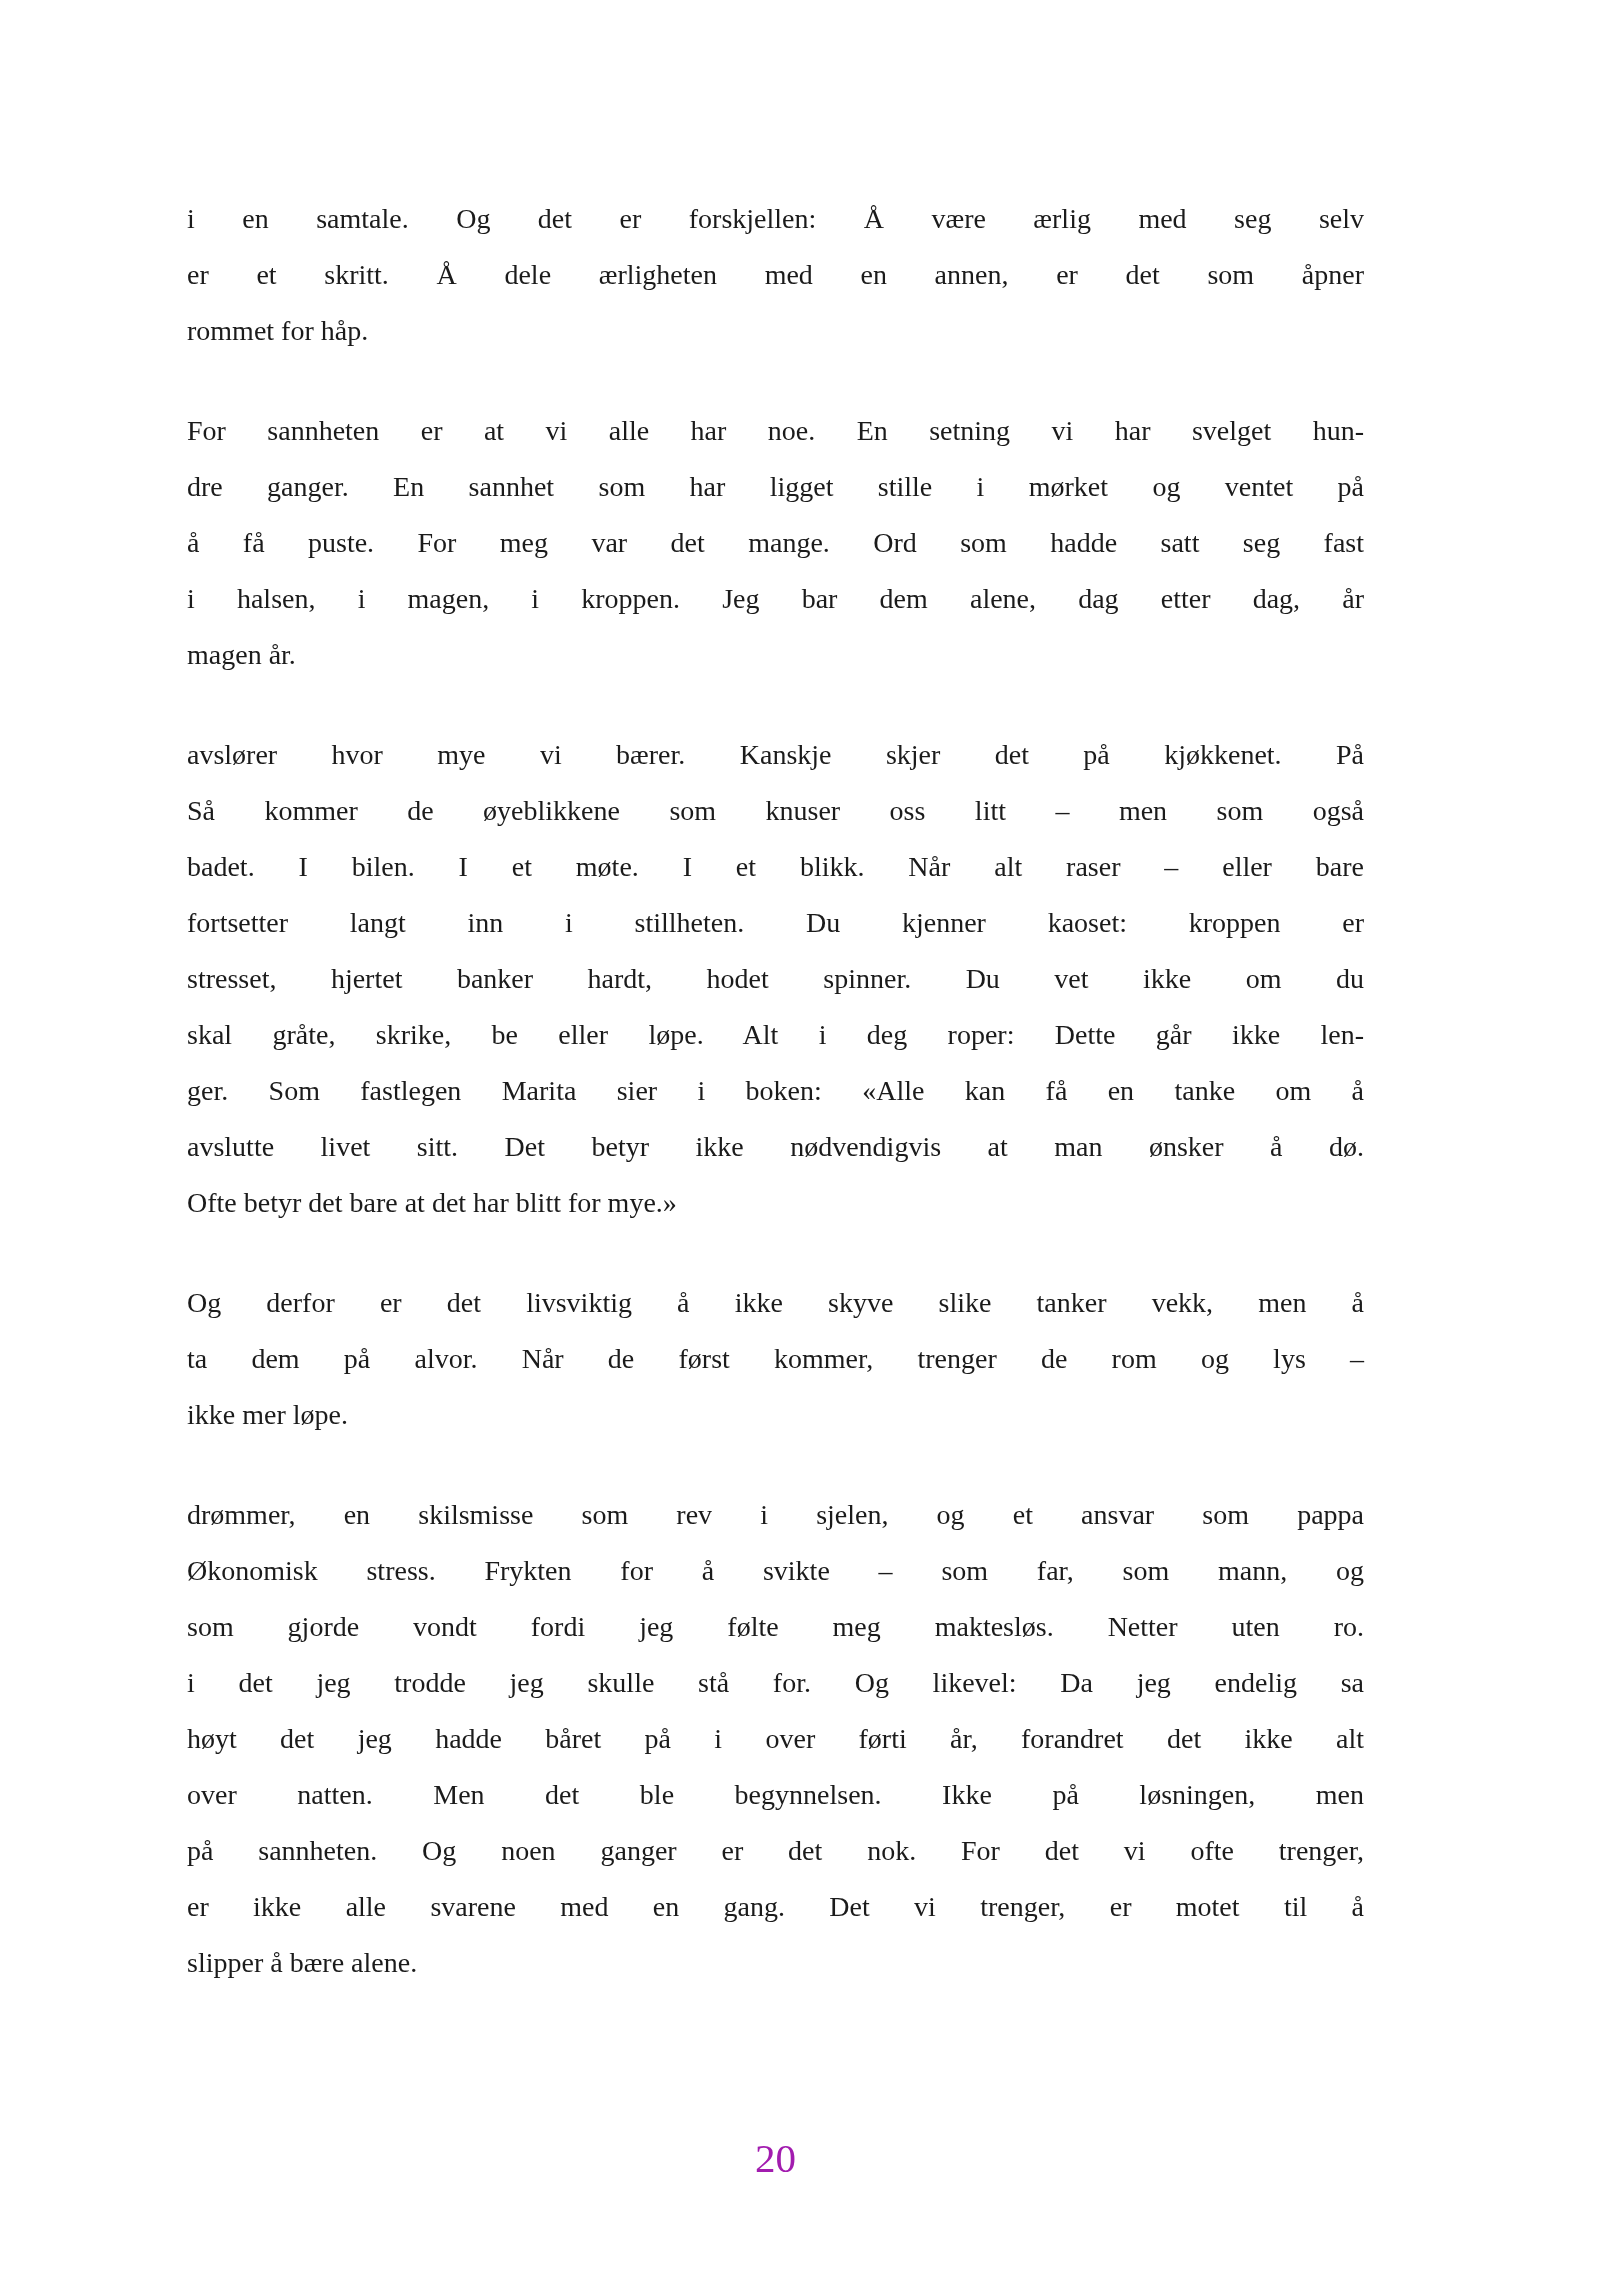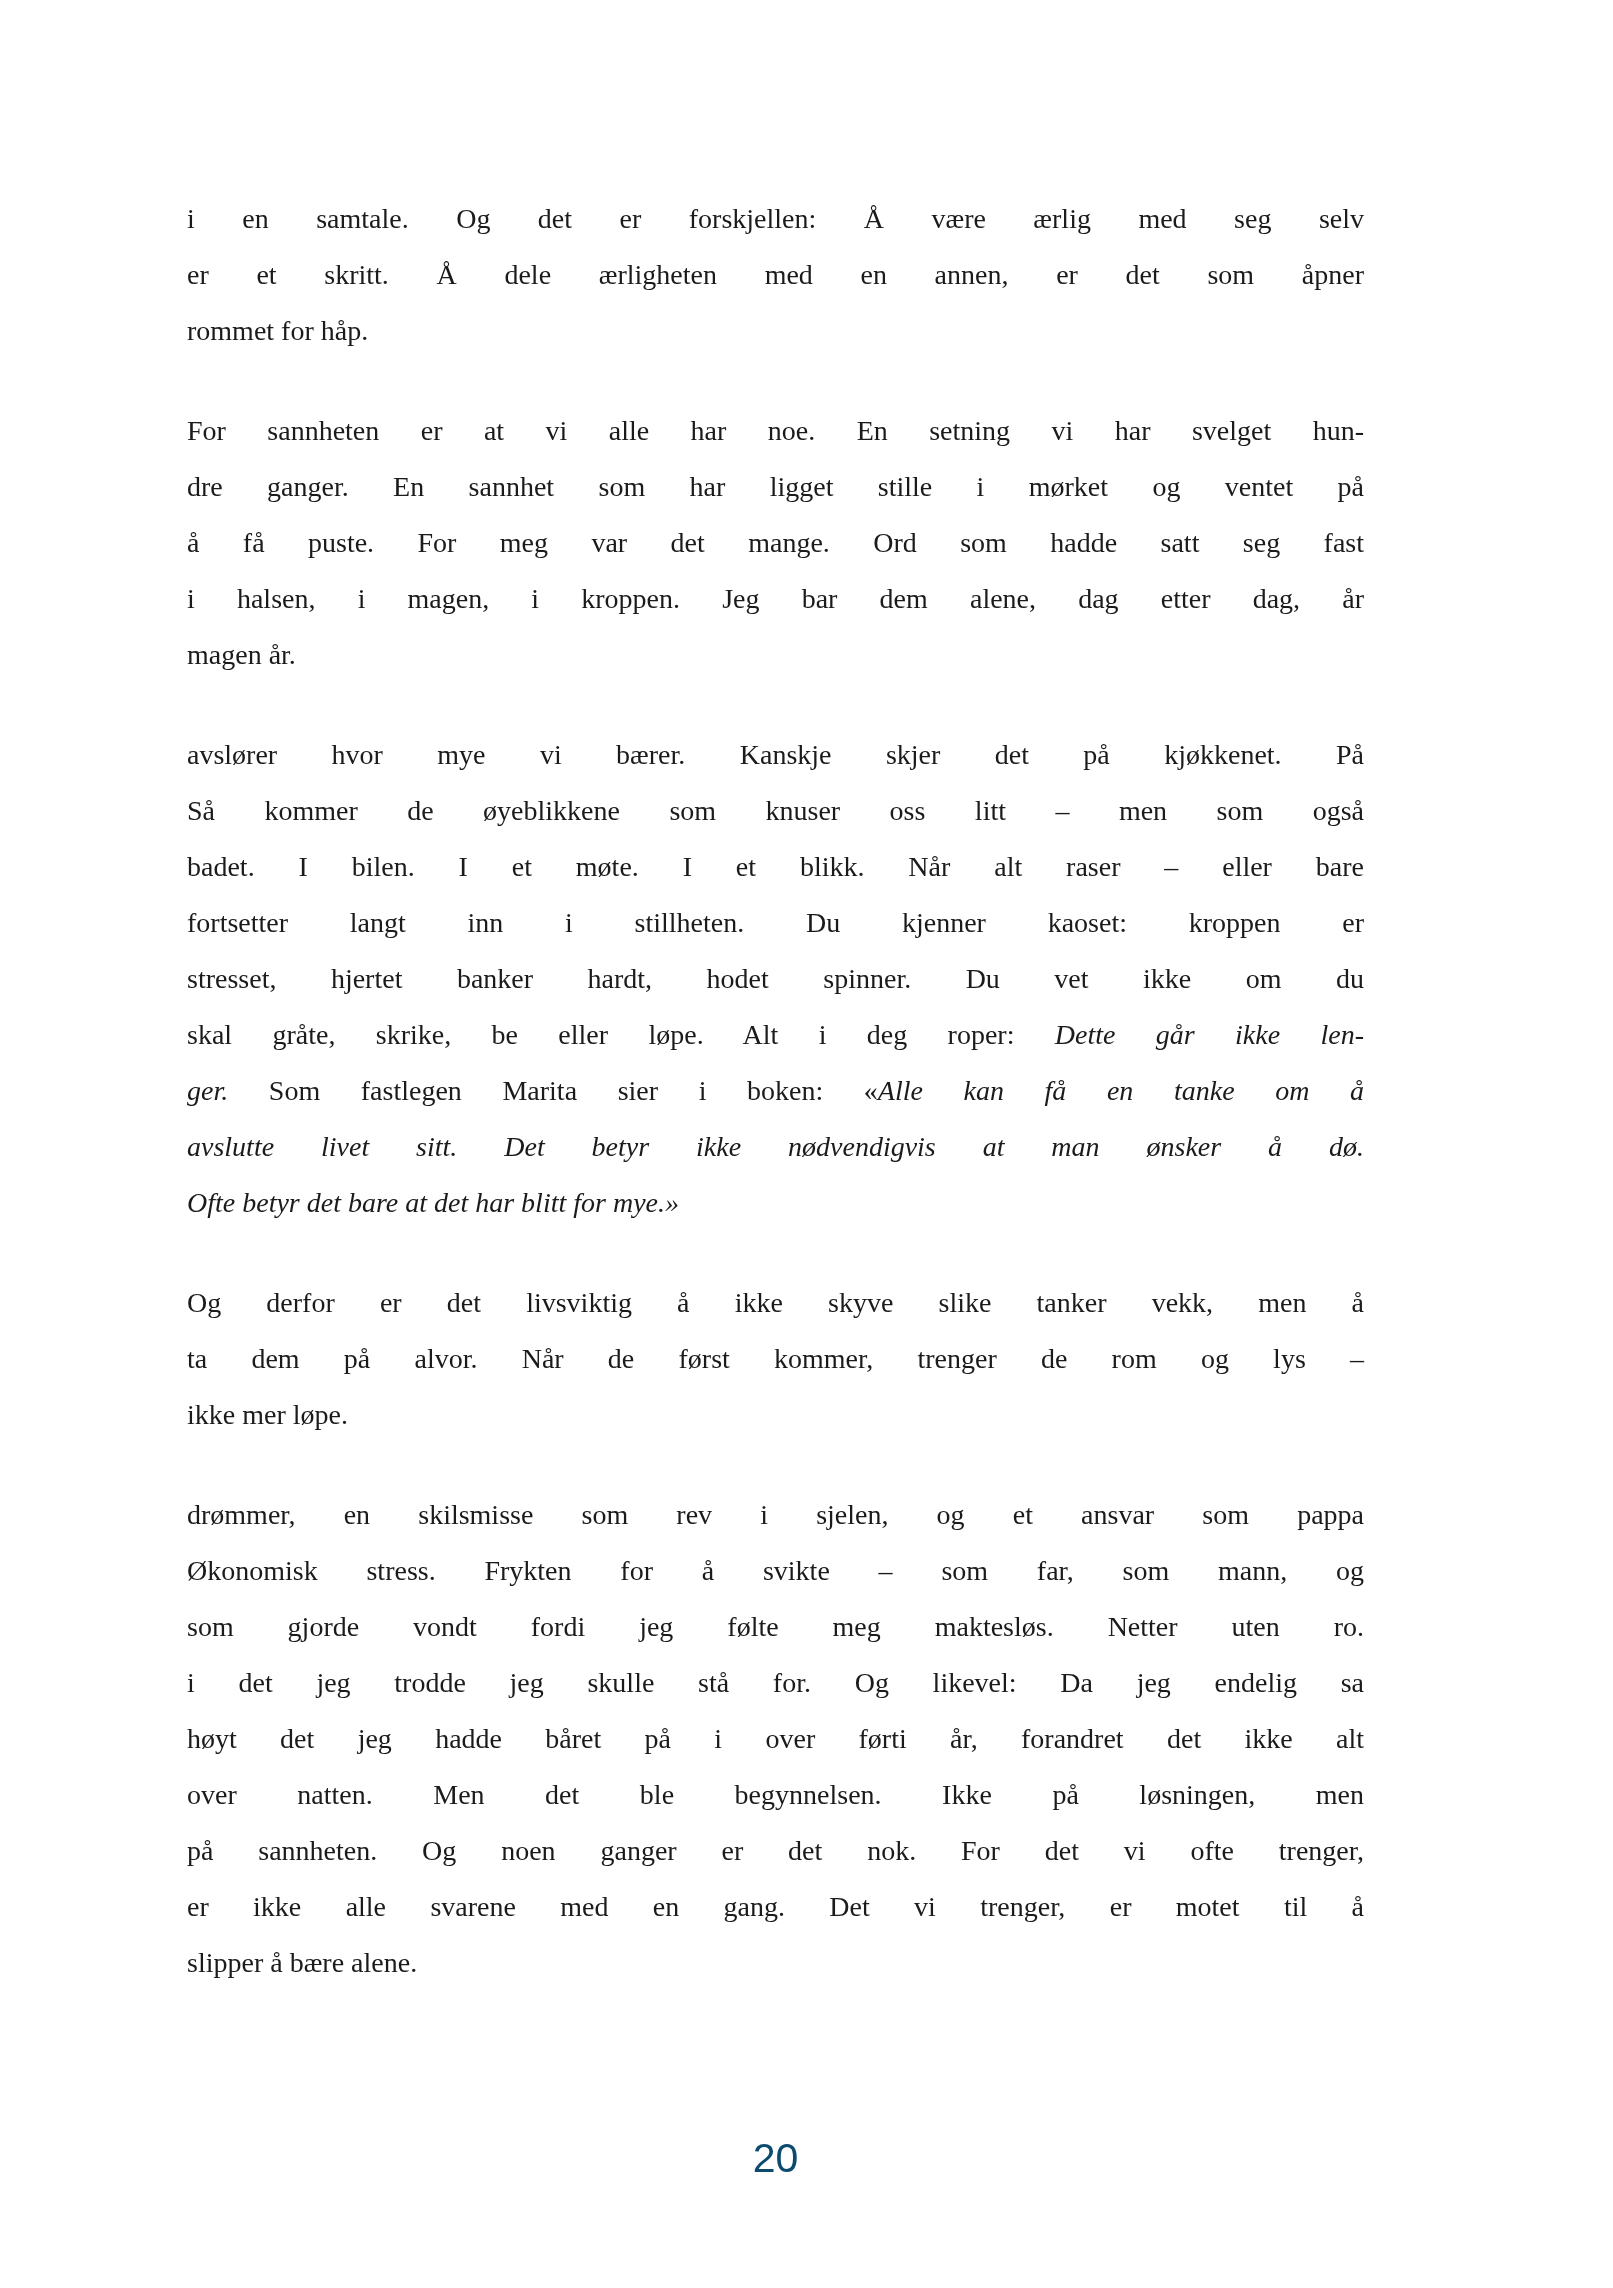--- a/index.html
+++ b/index.html
@@ -29,32 +29,31 @@
     font-size: 28px;
     line-height: 56px;
     text-align: justify;
     text-align-last: justify;
     white-space: normal;
   }
   .line--last {
     text-align-last: left;
   }
   .it {
-    font-style: italic;
   }
   .page-number {
     position: absolute;
     left: 187px;
     width: 1177px;
     top: 2138px;
     text-align: center;
-    font-family: Liberation Sans, sans-serif;
+    font-family: Liberation Serif, serif;
     font-size: 41px;
     line-height: 41px;
-    color: #0c4a6e;
+    color: #a21caf;
   }
 </style>
 </head>
 <body>
 
 <div class="page">
   <div class="text-block">
       <div class="paragraph">
         <div class="line"><span>i en samtale. Og det er forskjellen: Å være ærlig med seg selv</span></div>
         <div class="line"><span>er et skritt. Å dele ærligheten med en annen, er det som åpner</span></div>

